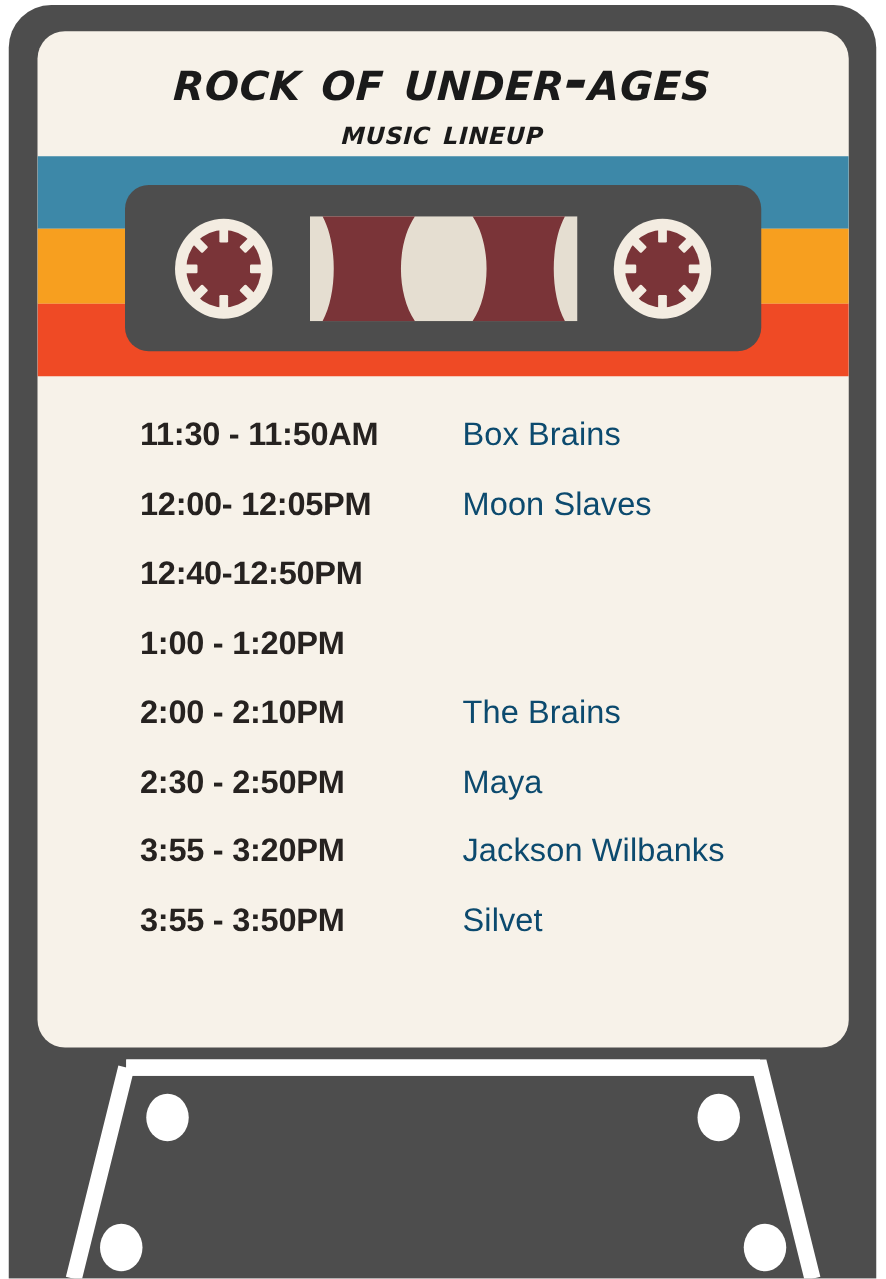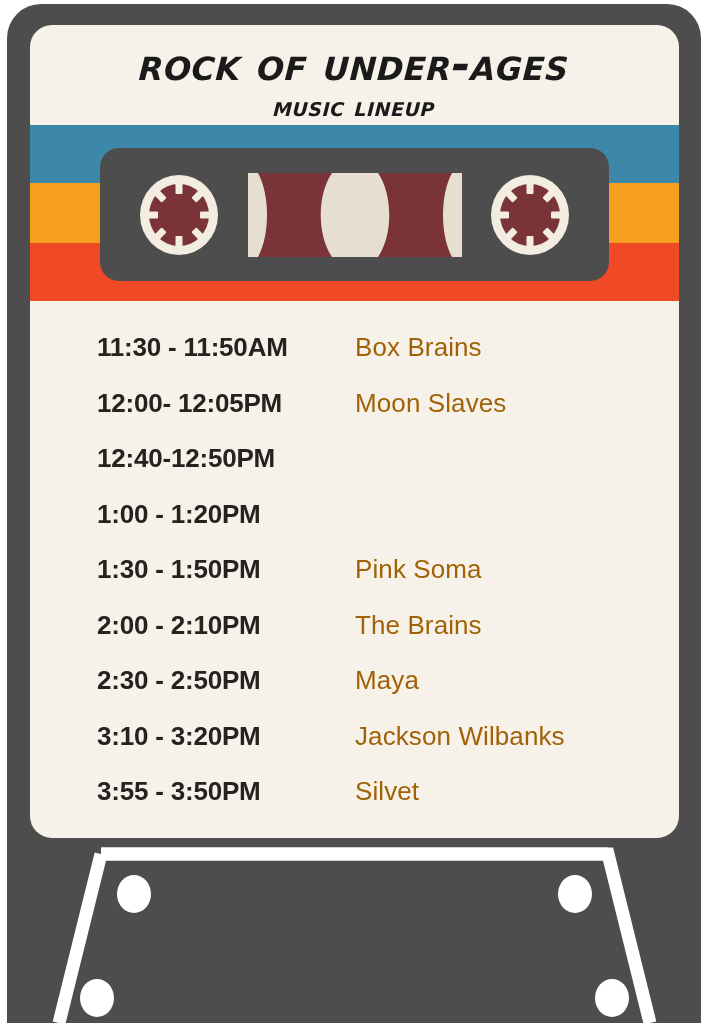--- a/index.html
+++ b/index.html
@@ -116,21 +116,21 @@
     left: 148px;
     top: 25px;
     width: 214px;
     height: 84px;
   }
   .tape-window svg { display: block; width: 214px; height: 84px; }
 
   
   .schedule {
     position: absolute;
-    left: 0;
+    left: 15px;
     top: 295px;
     width: 649px;
   }
   .row {
     position: relative;
     height: 55.5px;
     display: flex;
     align-items: center;
   }
   .row-time {
@@ -140,21 +140,21 @@
     font-weight: 700;
     color: #262220;
     letter-spacing: -0.2px;
     white-space: nowrap;
   }
   .row-band {
     position: absolute;
     left: 325px;
     font-size: 26px;
     font-weight: 400;
-    color: #a16207;
+    color: #0c4a6e;
     letter-spacing: 0.1px;
     white-space: nowrap;
     text-align: right;
   }
 
   
   .stand {
     position: absolute;
     left: 0;
     top: 846px;
@@ -242,37 +242,33 @@
       </div>
 
       <div class="row">
         <span class="row-time">12:40-12:50PM</span>
       </div>
 
       <div class="row">
         <span class="row-time">1:00 - 1:20PM</span>
       </div>
 
-      <div class="row">
-        <span class="row-time">1:30 - 1:50PM</span>
-        <span class="row-band">Pink Soma</span>
-      </div>
 
       <div class="row">
         <span class="row-time">2:00 - 2:10PM</span>
         <span class="row-band">The Brains</span>
       </div>
 
       <div class="row">
         <span class="row-time">2:30 - 2:50PM</span>
         <span class="row-band">Maya</span>
       </div>
 
       <div class="row">
-        <span class="row-time">3:10 - 3:20PM</span>
+        <span class="row-time">3:55 - 3:20PM</span>
         <span class="row-band">Jackson Wilbanks</span>
       </div>
 
       <div class="row">
         <span class="row-time">3:55 - 3:50PM</span>
         <span class="row-band">Silvet</span>
       </div>
 
     </div>
   </div>

